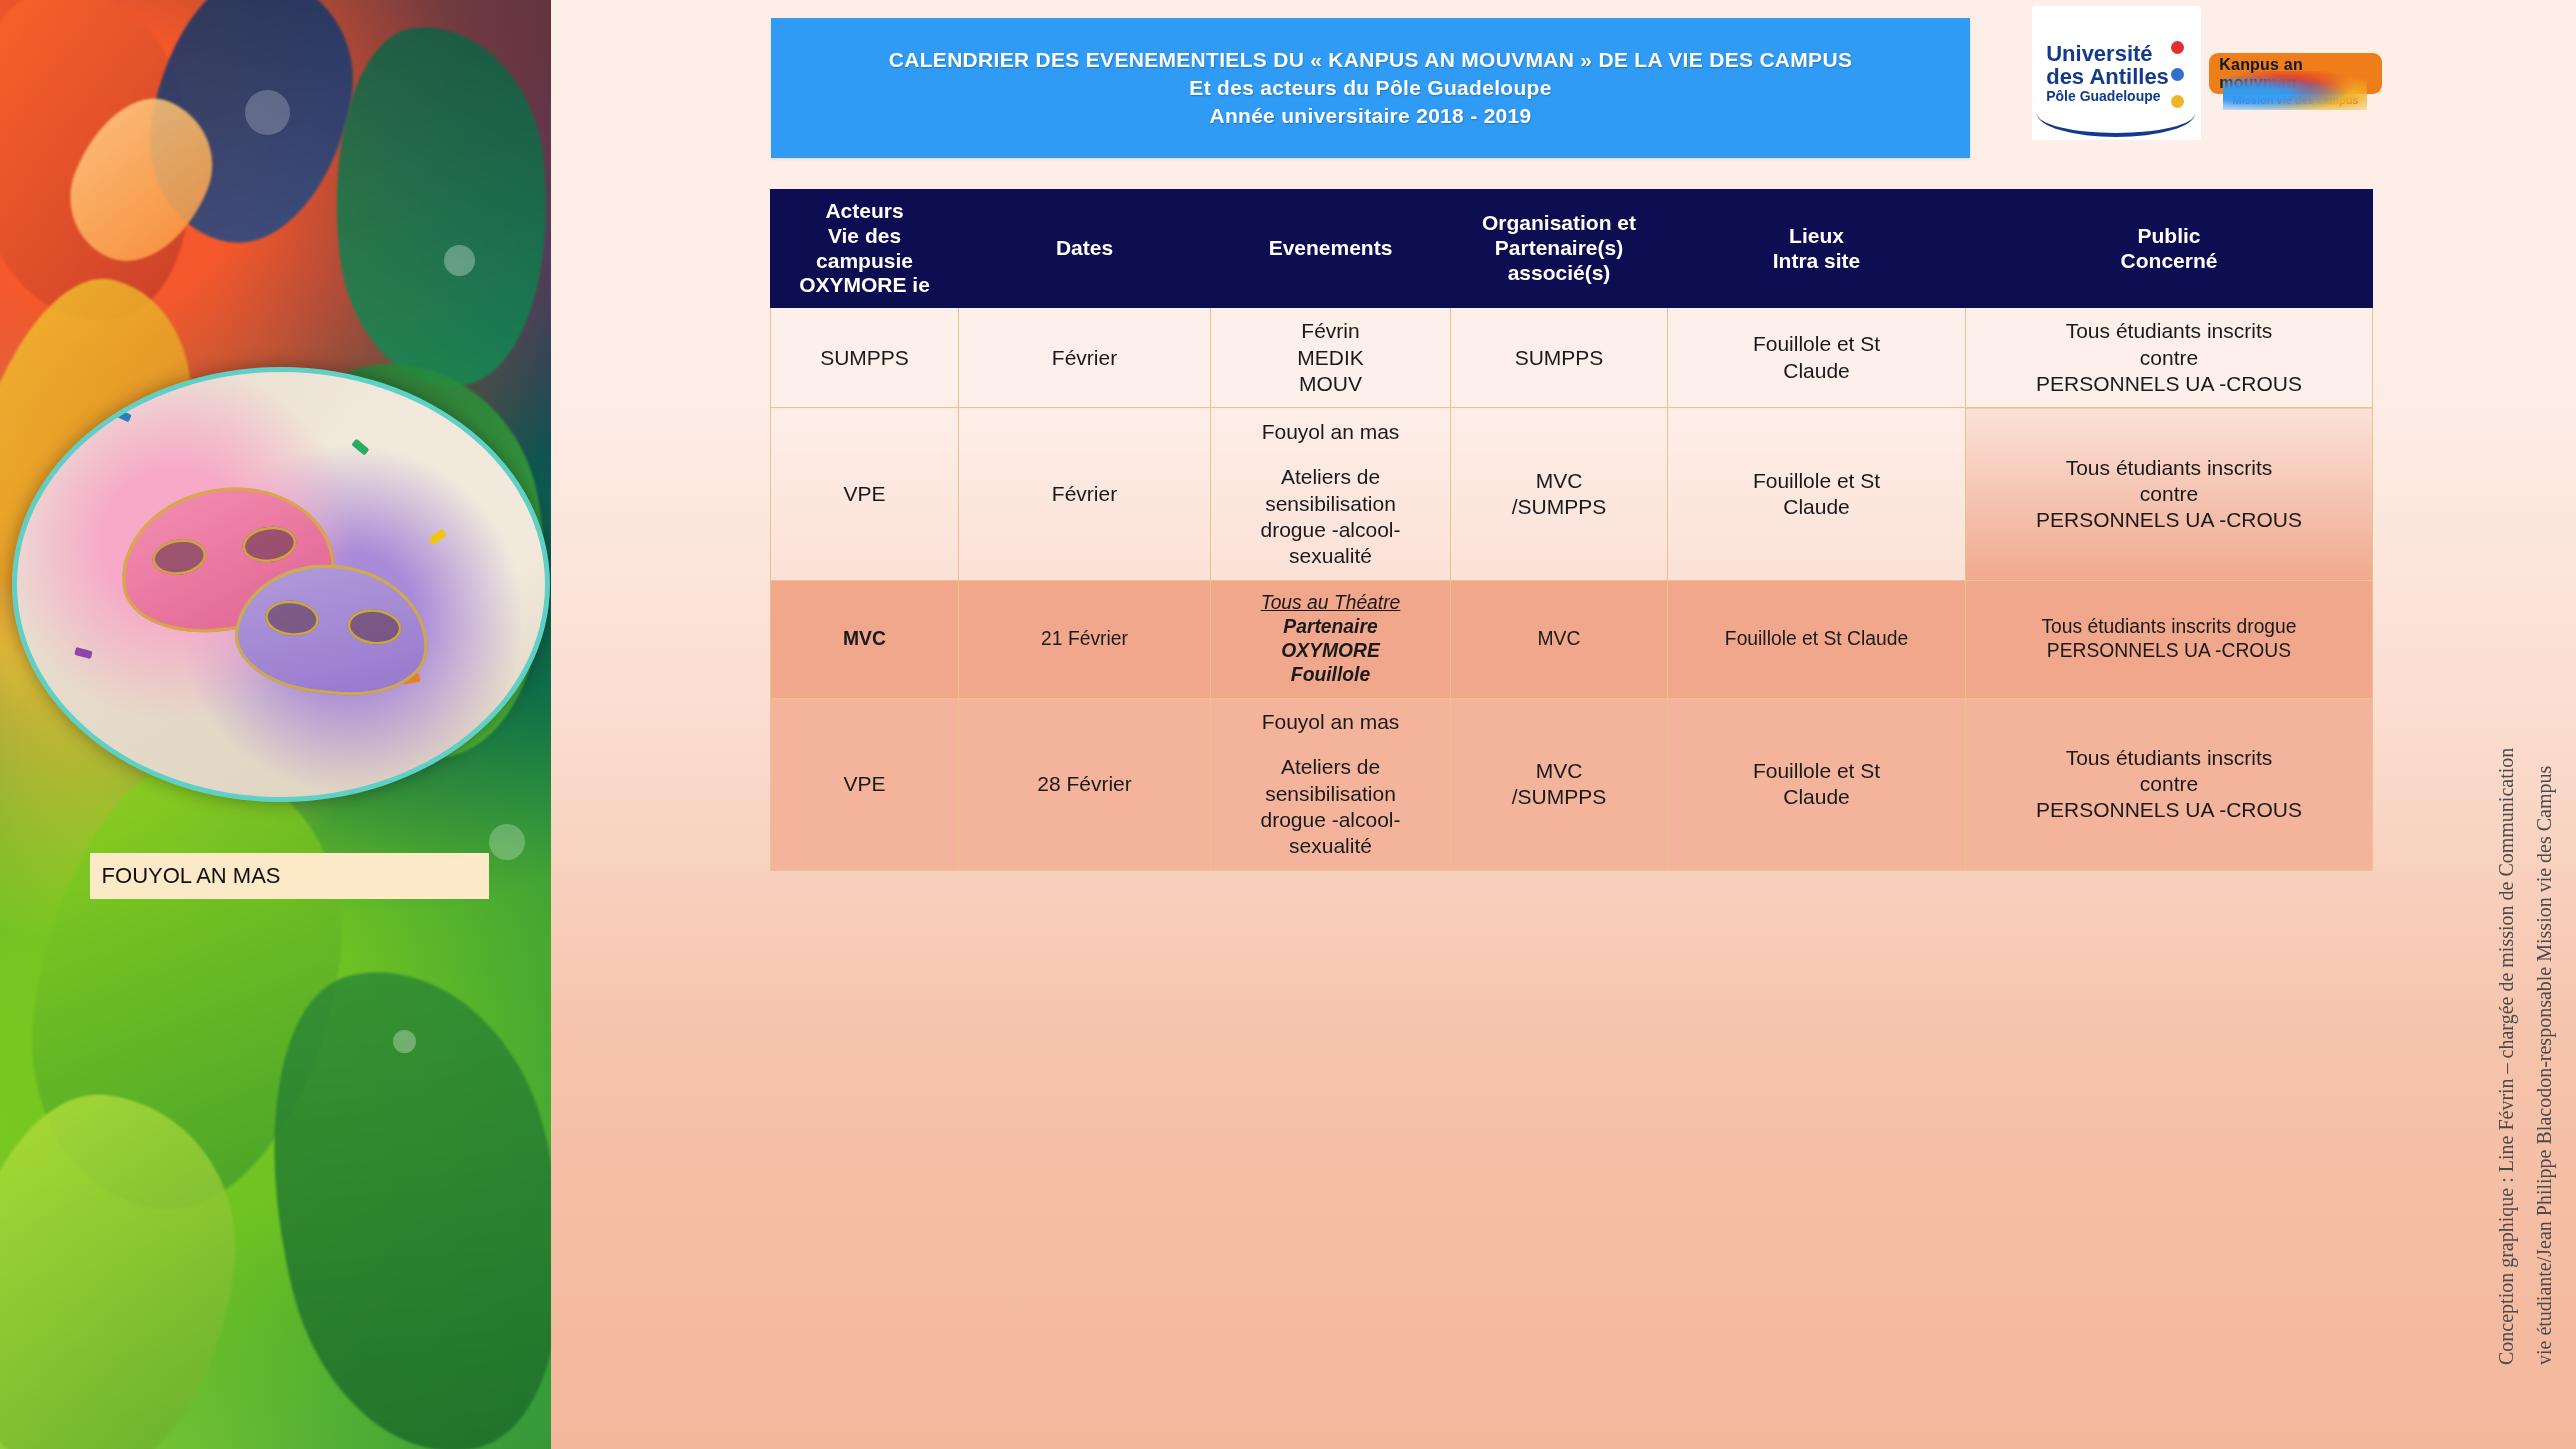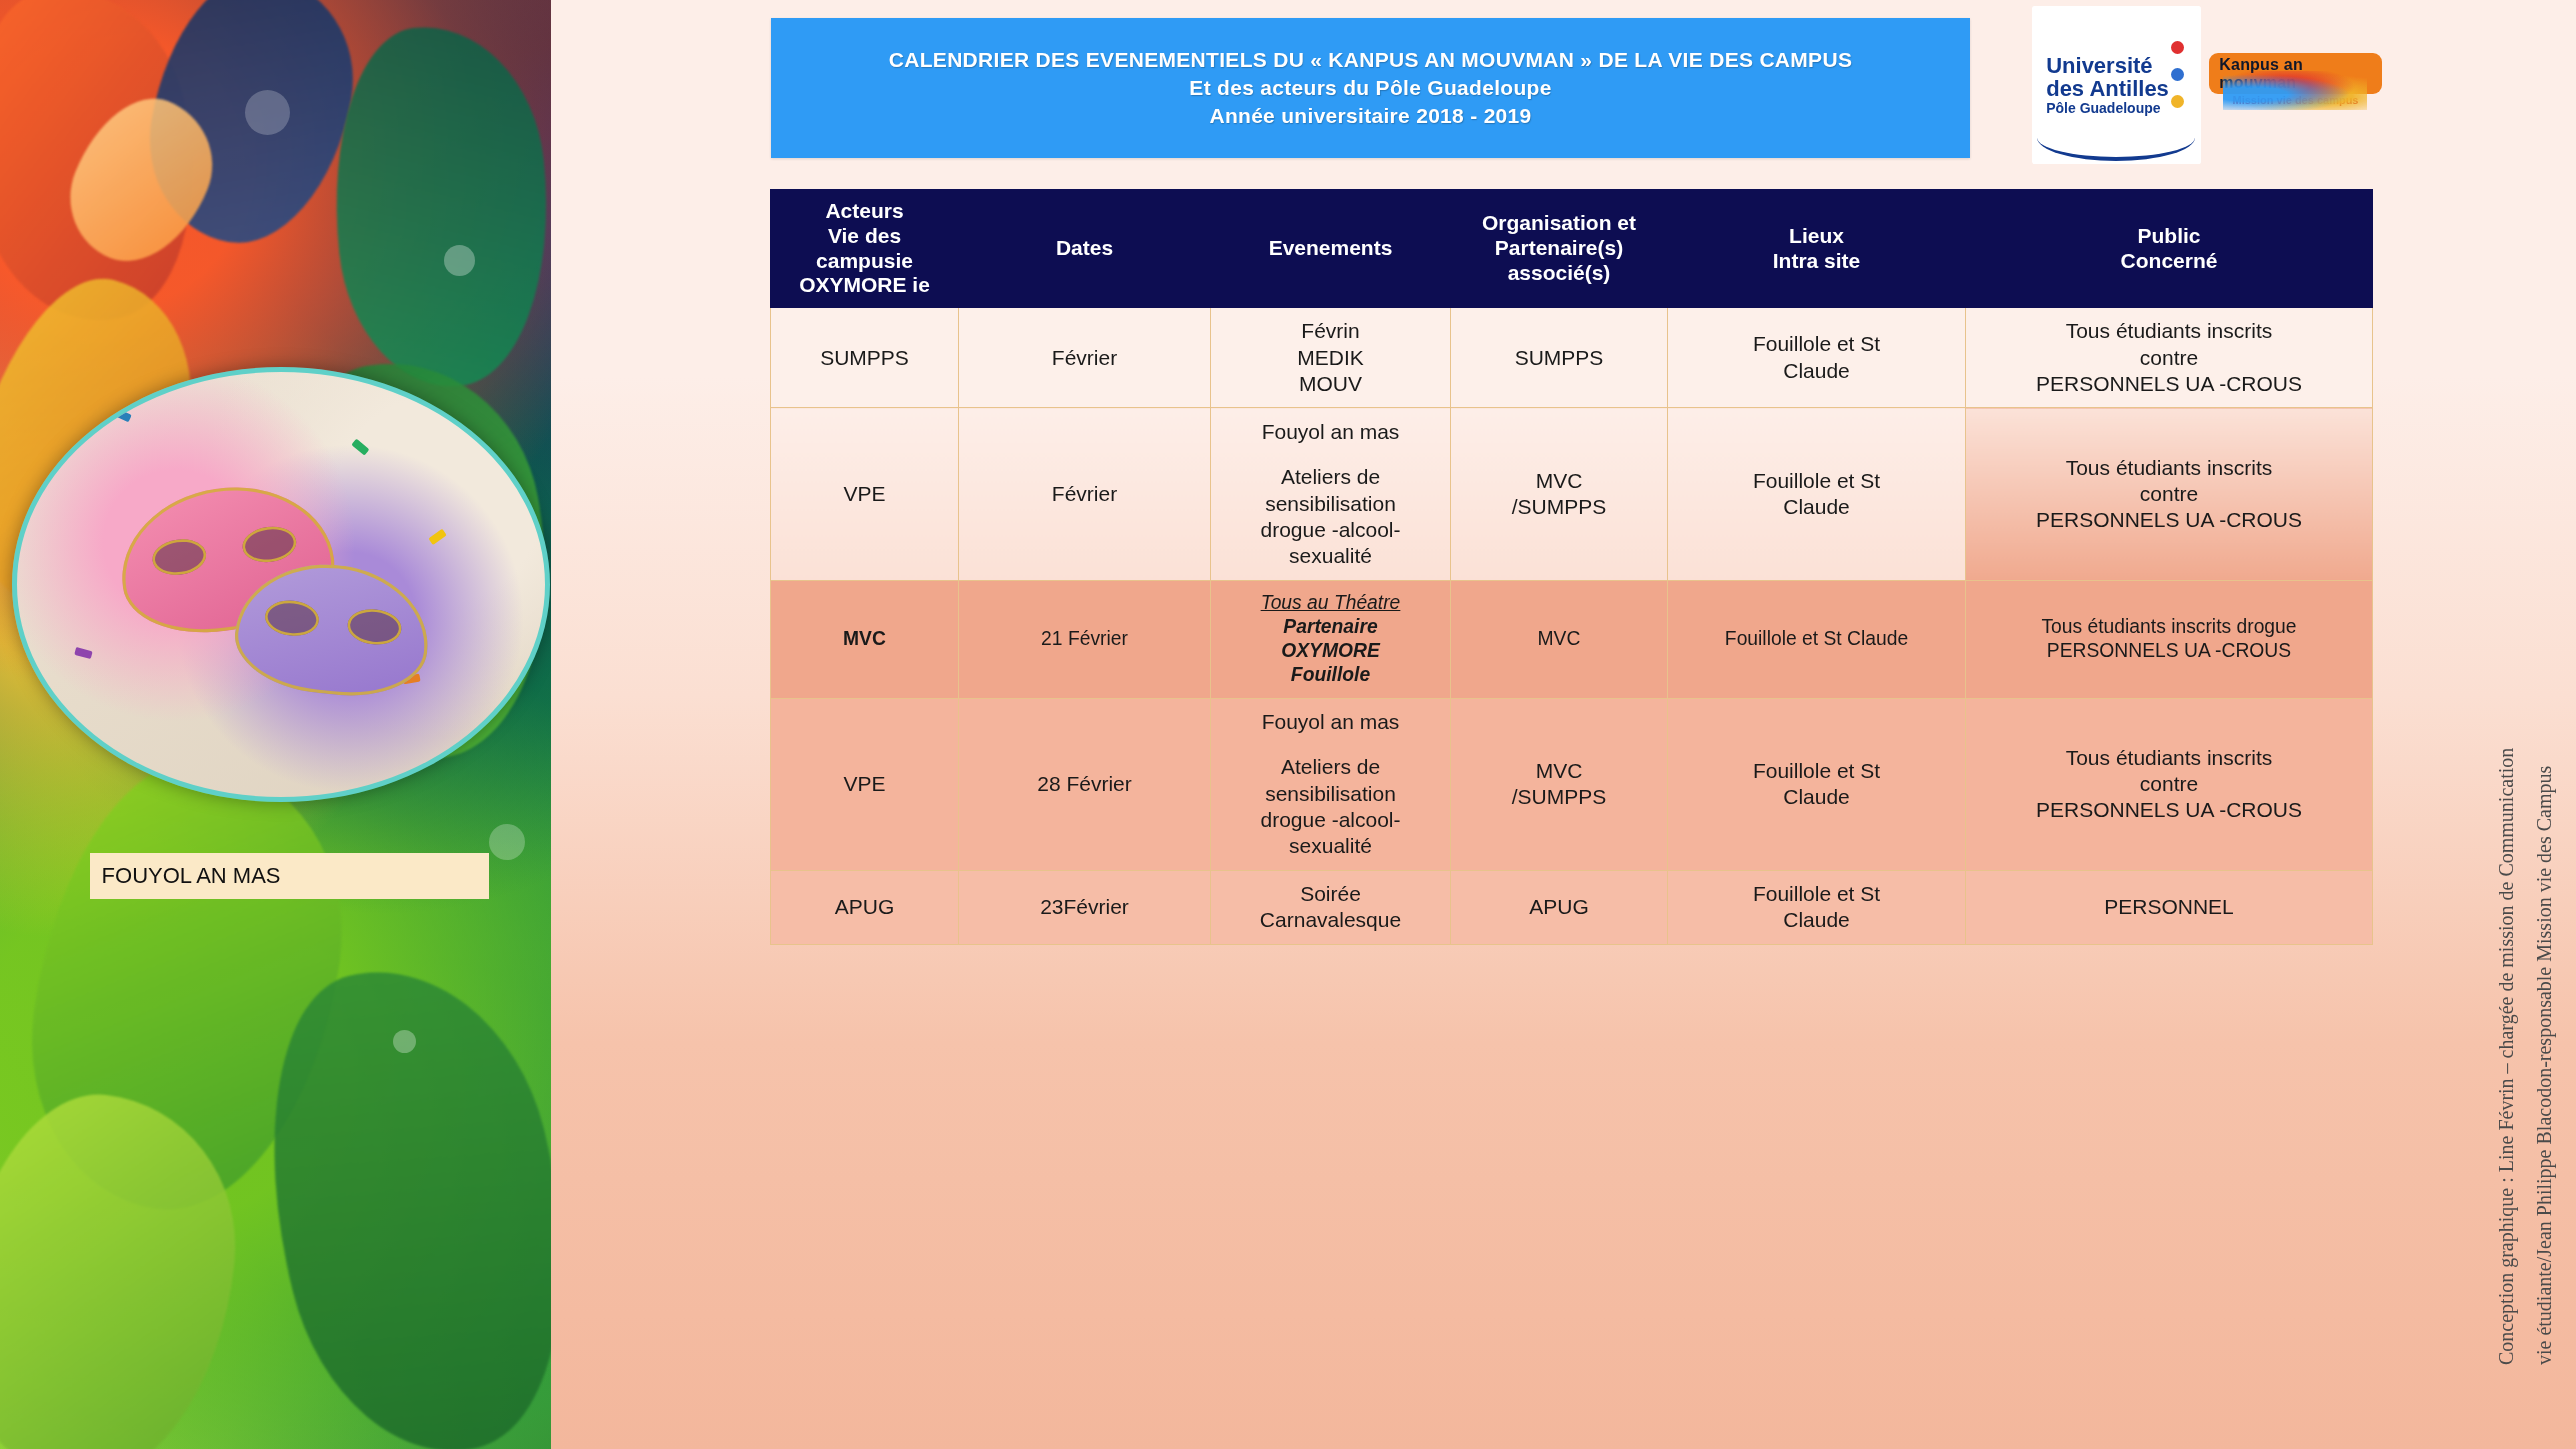--- a/index.html
+++ b/index.html
@@ -162,21 +162,21 @@
     font-weight: bold;
     font-size: 21px;
     letter-spacing: 0.3px;
     pointer-events: none;
   }
 
   
   .logo-ua {
     position: absolute;
     left: 2032px; top: 6.4px;
-    width: 169px; height: 158px;
+    width: 169px; height: 134px;
     background: #ffffff;
     border-radius: 2.6px;
     display: flex; flex-direction: column;
     align-items: center; justify-content: center;
     box-sizing: border-box;
     padding: 6.4px 5.2px;
   }
   .ua-text {
     color: #123a8f; font-weight: bold; line-height: 1.05;
     font-size: 22px; text-align: left; width: 100%; padding-left: 9px;
@@ -465,34 +465,20 @@
         <div>Fouillole et St</div>
         <div>Claude</div>
       </td>
       <td>
         <div>Tous étudiants inscrits</div>
         <div>contre</div>
         <div>PERSONNELS UA -CROUS</div>
       </td>
     </tr>
 
-    <tr class="r5">
-      <td class="acteur">APUG</td>
-      <td>23Février</td>
-      <td>
-        <div>Soirée</div>
-        <div>Carnavalesque</div>
-      </td>
-      <td>APUG</td>
-      <td>
-        <div>Fouillole et St</div>
-        <div>Claude</div>
-      </td>
-      <td>PERSONNEL</td>
-    </tr>
   </tbody>
 </table>
 
 <div class="credits">
   <span>Conception graphique : Line Févrin – chargée de mission de Communication</span><br>
   <span>vie étudiante/Jean Philippe Blacodon-responsable Mission vie des  Campus</span>
 </div>
 
 
 </body></html>

